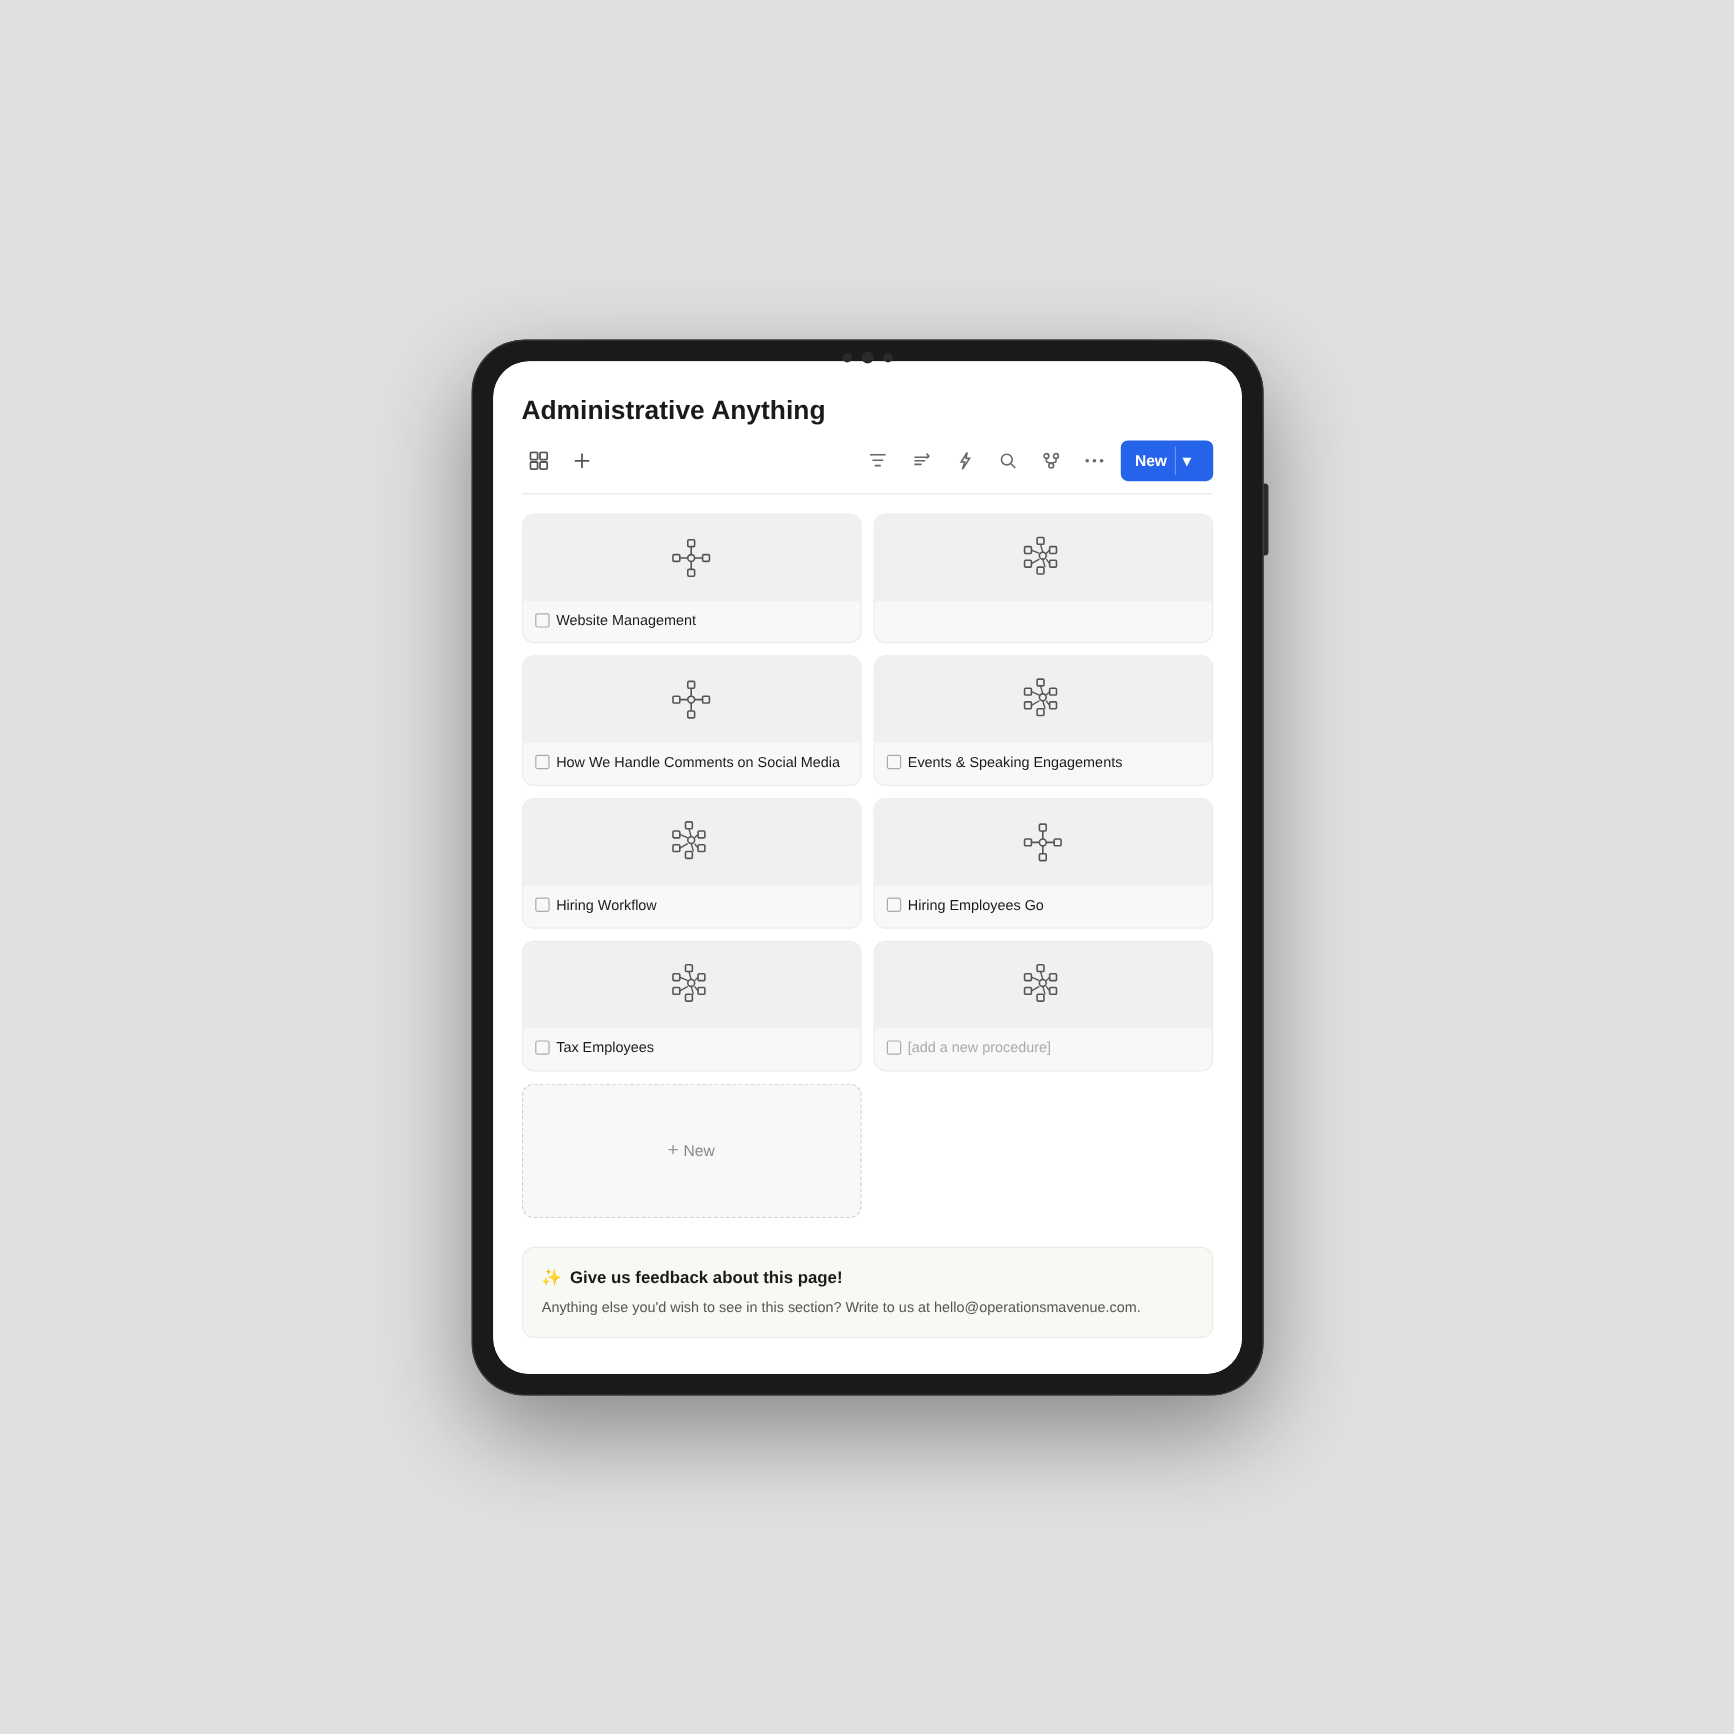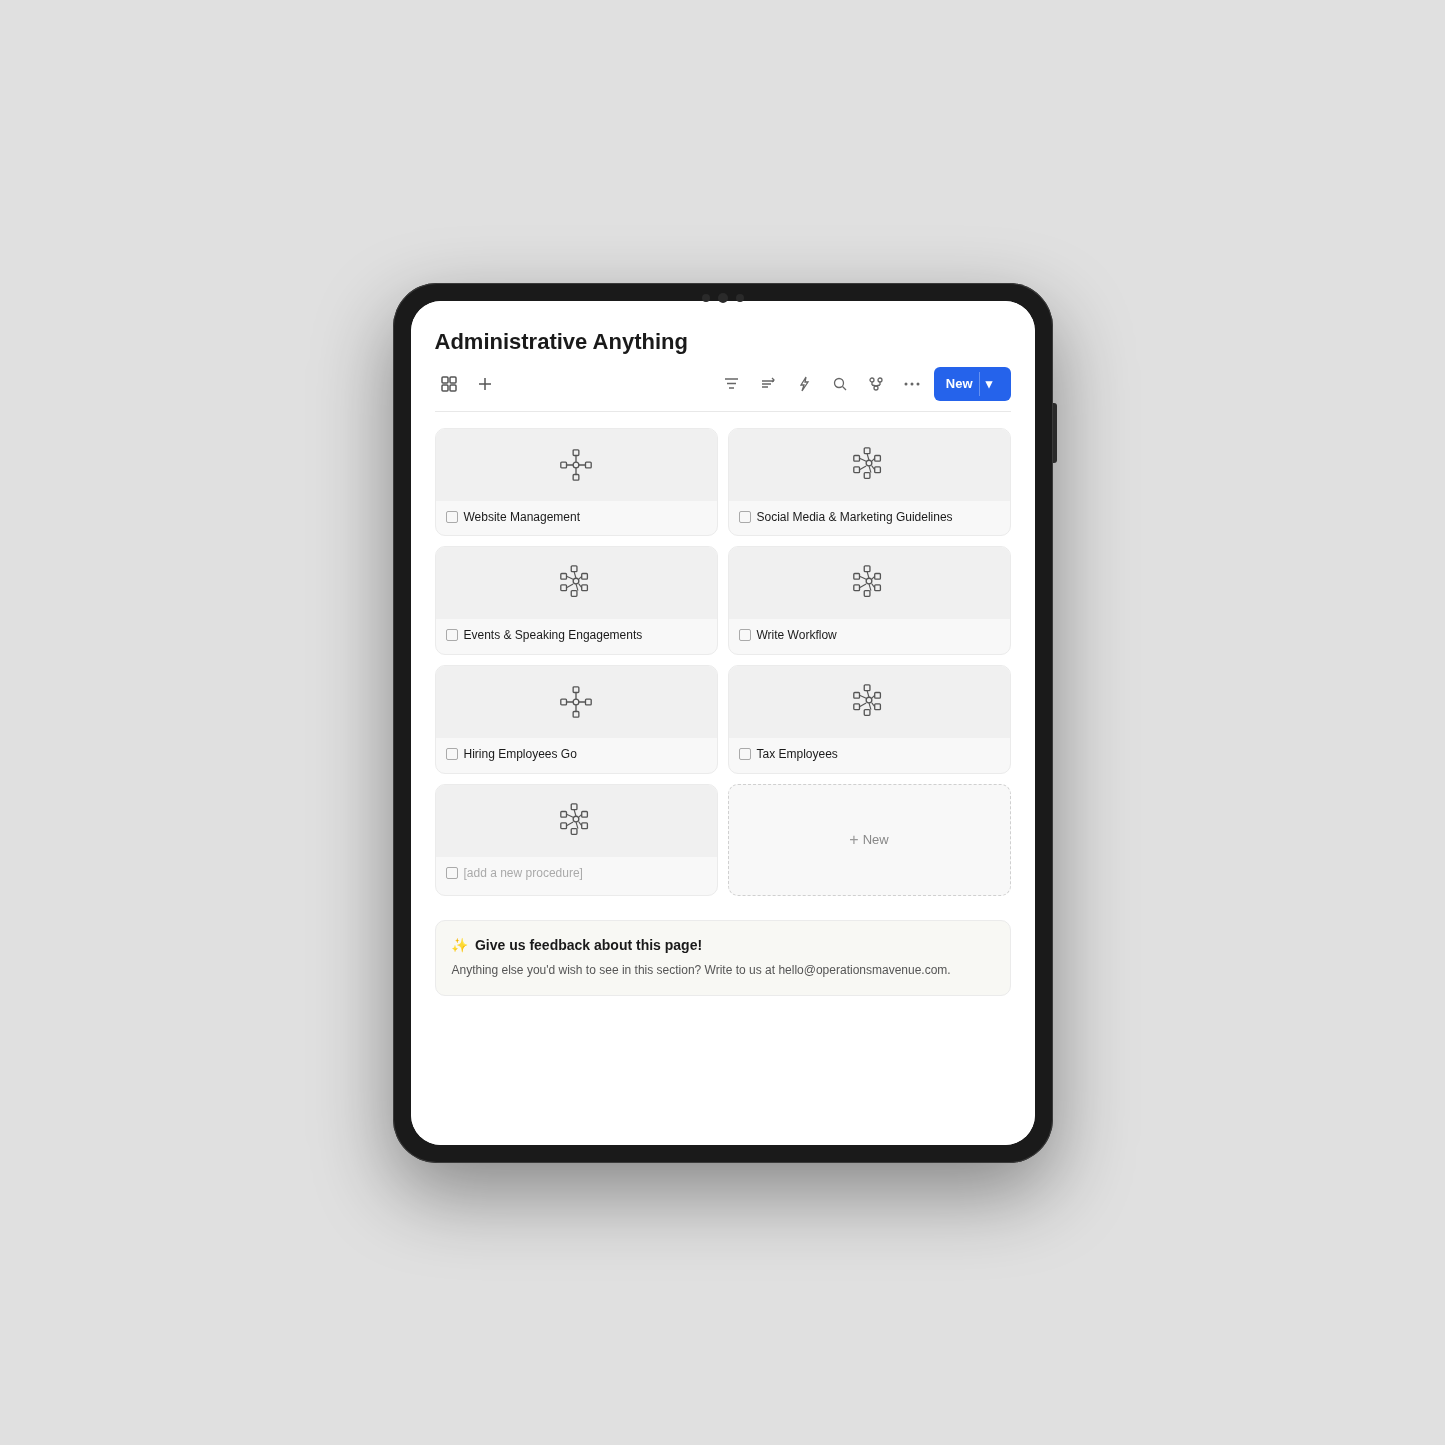--- a/index.html
+++ b/index.html
@@ -352,26 +352,41 @@
               <rect x="4" y="22" width="6" height="6" rx="1" stroke="#555" stroke-width="1.4"></rect>
               <circle cx="20" cy="18" r="3" stroke="#555" stroke-width="1.4"></circle>
               <line x1="18" y1="8" x2="20" y2="15" stroke="#555" stroke-width="1.2"></line>
               <line x1="26" y1="13" x2="23" y2="16" stroke="#555" stroke-width="1.2"></line>
               <line x1="10" y1="13" x2="17" y2="16" stroke="#555" stroke-width="1.2"></line>
               <line x1="22" y1="28" x2="20" y2="21" stroke="#555" stroke-width="1.2"></line>
               <line x1="26" y1="25" x2="23" y2="21" stroke="#555" stroke-width="1.2"></line>
               <line x1="10" y1="25" x2="17" y2="21" stroke="#555" stroke-width="1.2"></line>
             </svg>
           </div>
-          <div class="card-label-area">
-            <div class="card-checkbox"></div>
-            <span class="card-label">Social Media &amp; Marketing Guidelines</span>
-          </div>
-        </div>
-
+        </div>
+
+        <div class="card">
+          <div class="card-icon-area">
+            <svg class="proc-svg" viewBox="0 0 40 40" fill="none">
+              <rect x="17" y="4" width="6" height="6" rx="1" stroke="#555" stroke-width="1.4"></rect>
+              <rect x="17" y="30" width="6" height="6" rx="1" stroke="#555" stroke-width="1.4"></rect>
+              <rect x="4" y="17" width="6" height="6" rx="1" stroke="#555" stroke-width="1.4"></rect>
+              <rect x="30" y="17" width="6" height="6" rx="1" stroke="#555" stroke-width="1.4"></rect>
+              <circle cx="20" cy="20" r="3" stroke="#555" stroke-width="1.4"></circle>
+              <line x1="20" y1="10" x2="20" y2="17" stroke="#555" stroke-width="1.4"></line>
+              <line x1="20" y1="23" x2="20" y2="30" stroke="#555" stroke-width="1.4"></line>
+              <line x1="10" y1="20" x2="17" y2="20" stroke="#555" stroke-width="1.4"></line>
+              <line x1="23" y1="20" x2="30" y2="20" stroke="#555" stroke-width="1.4"></line>
+            </svg>
+          </div>
+          <div class="card-label-area">
+            <div class="card-checkbox"></div>
+            <span class="card-label">How We Handle Comments on Social Media</span>
+          </div>
+        </div>
 
         <div class="card">
           <div class="card-icon-area">
             <svg class="proc-svg" viewBox="0 0 40 40" fill="none">
               <rect x="15" y="2" width="6" height="6" rx="1" stroke="#555" stroke-width="1.4"></rect>
               <rect x="26" y="10" width="6" height="6" rx="1" stroke="#555" stroke-width="1.4"></rect>
               <rect x="4" y="10" width="6" height="6" rx="1" stroke="#555" stroke-width="1.4"></rect>
               <rect x="15" y="28" width="6" height="6" rx="1" stroke="#555" stroke-width="1.4"></rect>
               <rect x="26" y="22" width="6" height="6" rx="1" stroke="#555" stroke-width="1.4"></rect>
               <rect x="4" y="22" width="6" height="6" rx="1" stroke="#555" stroke-width="1.4"></rect>
@@ -403,21 +418,21 @@
               <line x1="18" y1="8" x2="20" y2="15" stroke="#555" stroke-width="1.2"></line>
               <line x1="26" y1="13" x2="23" y2="16" stroke="#555" stroke-width="1.2"></line>
               <line x1="10" y1="13" x2="17" y2="16" stroke="#555" stroke-width="1.2"></line>
               <line x1="22" y1="28" x2="20" y2="21" stroke="#555" stroke-width="1.2"></line>
               <line x1="26" y1="25" x2="23" y2="21" stroke="#555" stroke-width="1.2"></line>
               <line x1="10" y1="25" x2="17" y2="21" stroke="#555" stroke-width="1.2"></line>
             </svg>
           </div>
           <div class="card-label-area">
             <div class="card-checkbox"></div>
-            <span class="card-label">Write Workflow</span>
+            <span class="card-label">Hiring Workflow</span>
           </div>
         </div>
 
         <div class="card">
           <div class="card-icon-area">
             <svg class="proc-svg" viewBox="0 0 40 40" fill="none">
               <rect x="17" y="4" width="6" height="6" rx="1" stroke="#555" stroke-width="1.4"></rect>
               <rect x="17" y="30" width="6" height="6" rx="1" stroke="#555" stroke-width="1.4"></rect>
               <rect x="4" y="17" width="6" height="6" rx="1" stroke="#555" stroke-width="1.4"></rect>
               <rect x="30" y="17" width="6" height="6" rx="1" stroke="#555" stroke-width="1.4"></rect>

